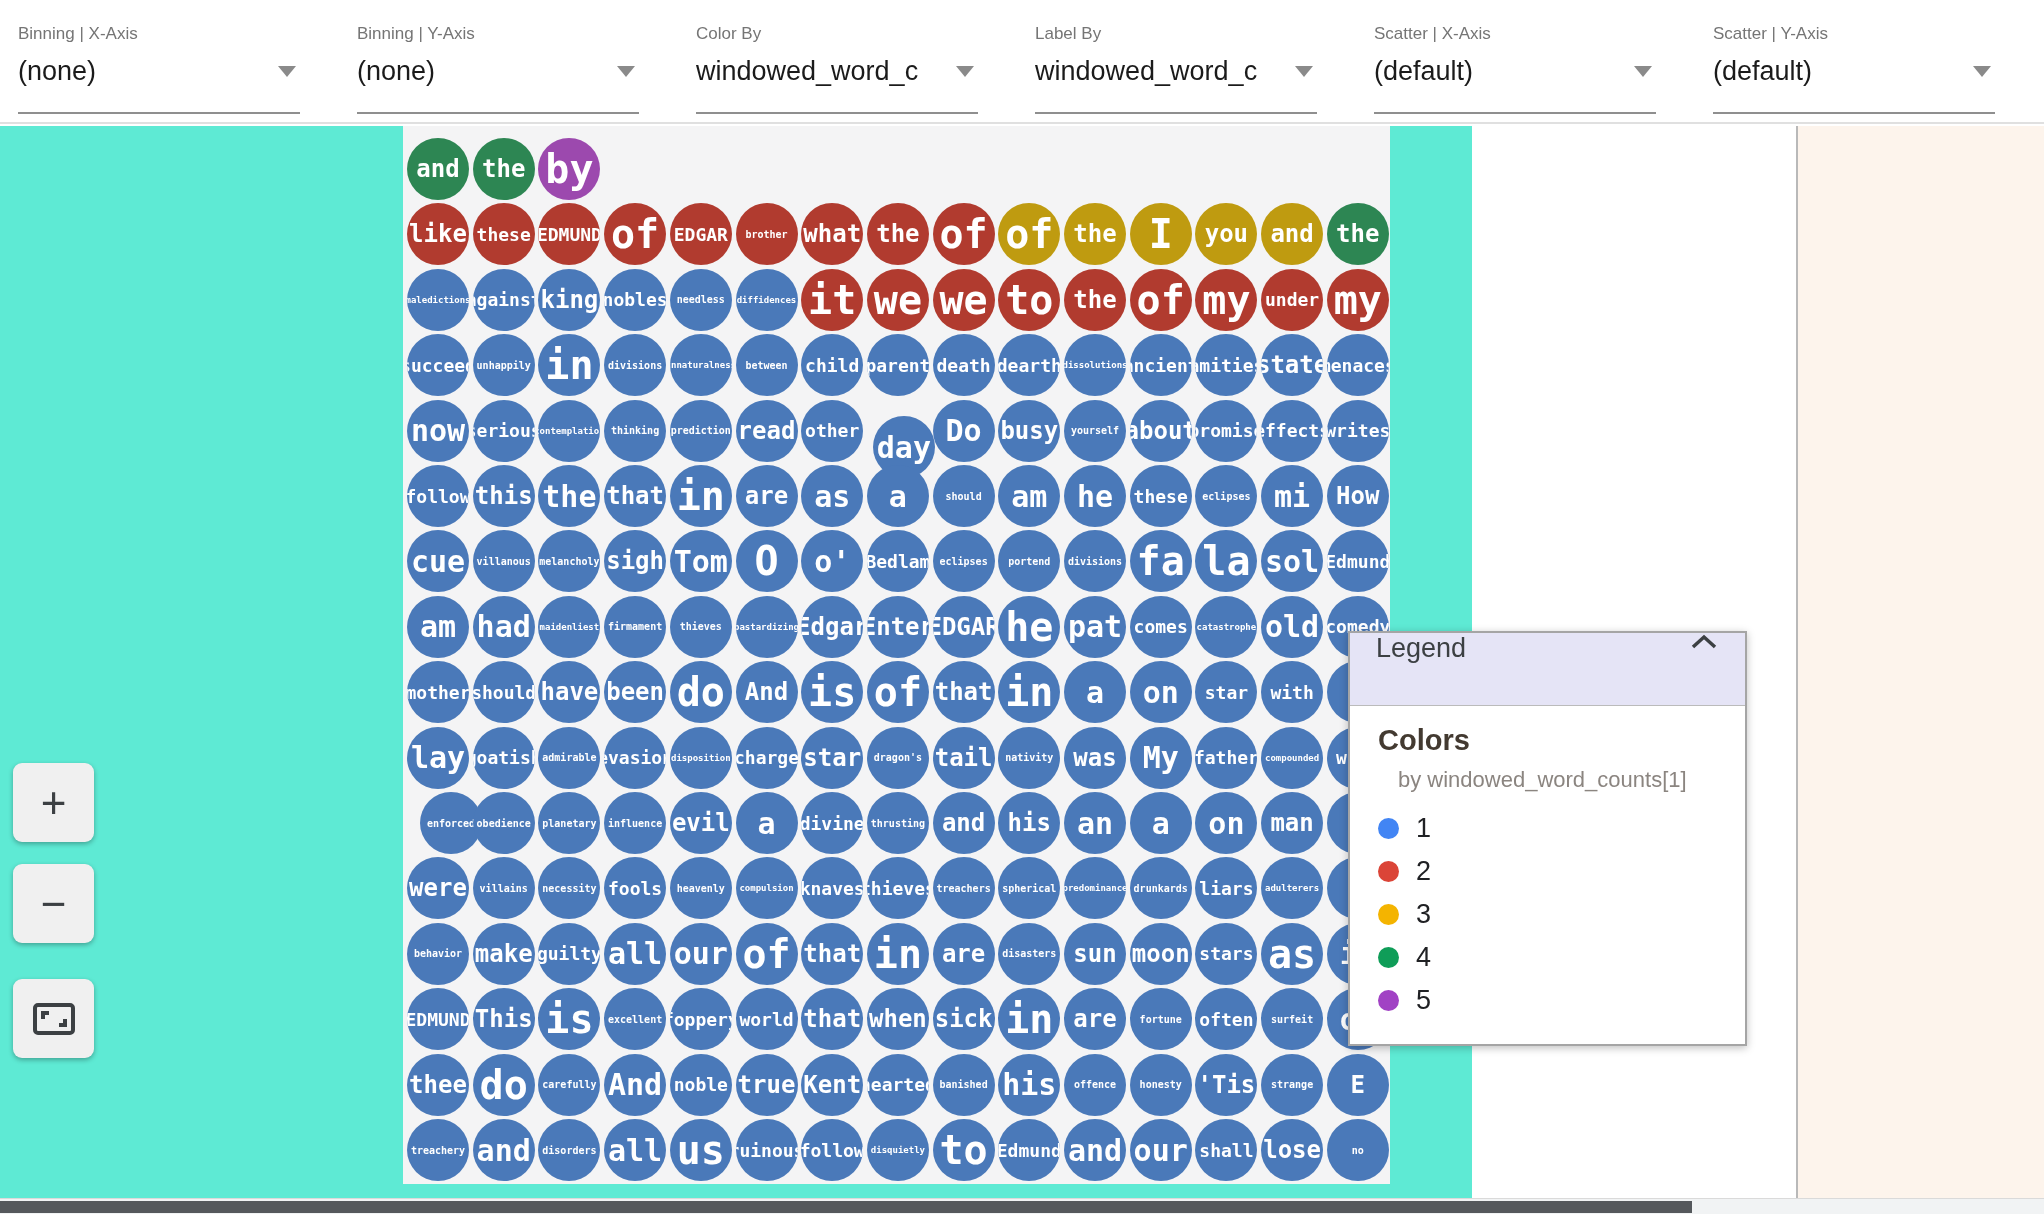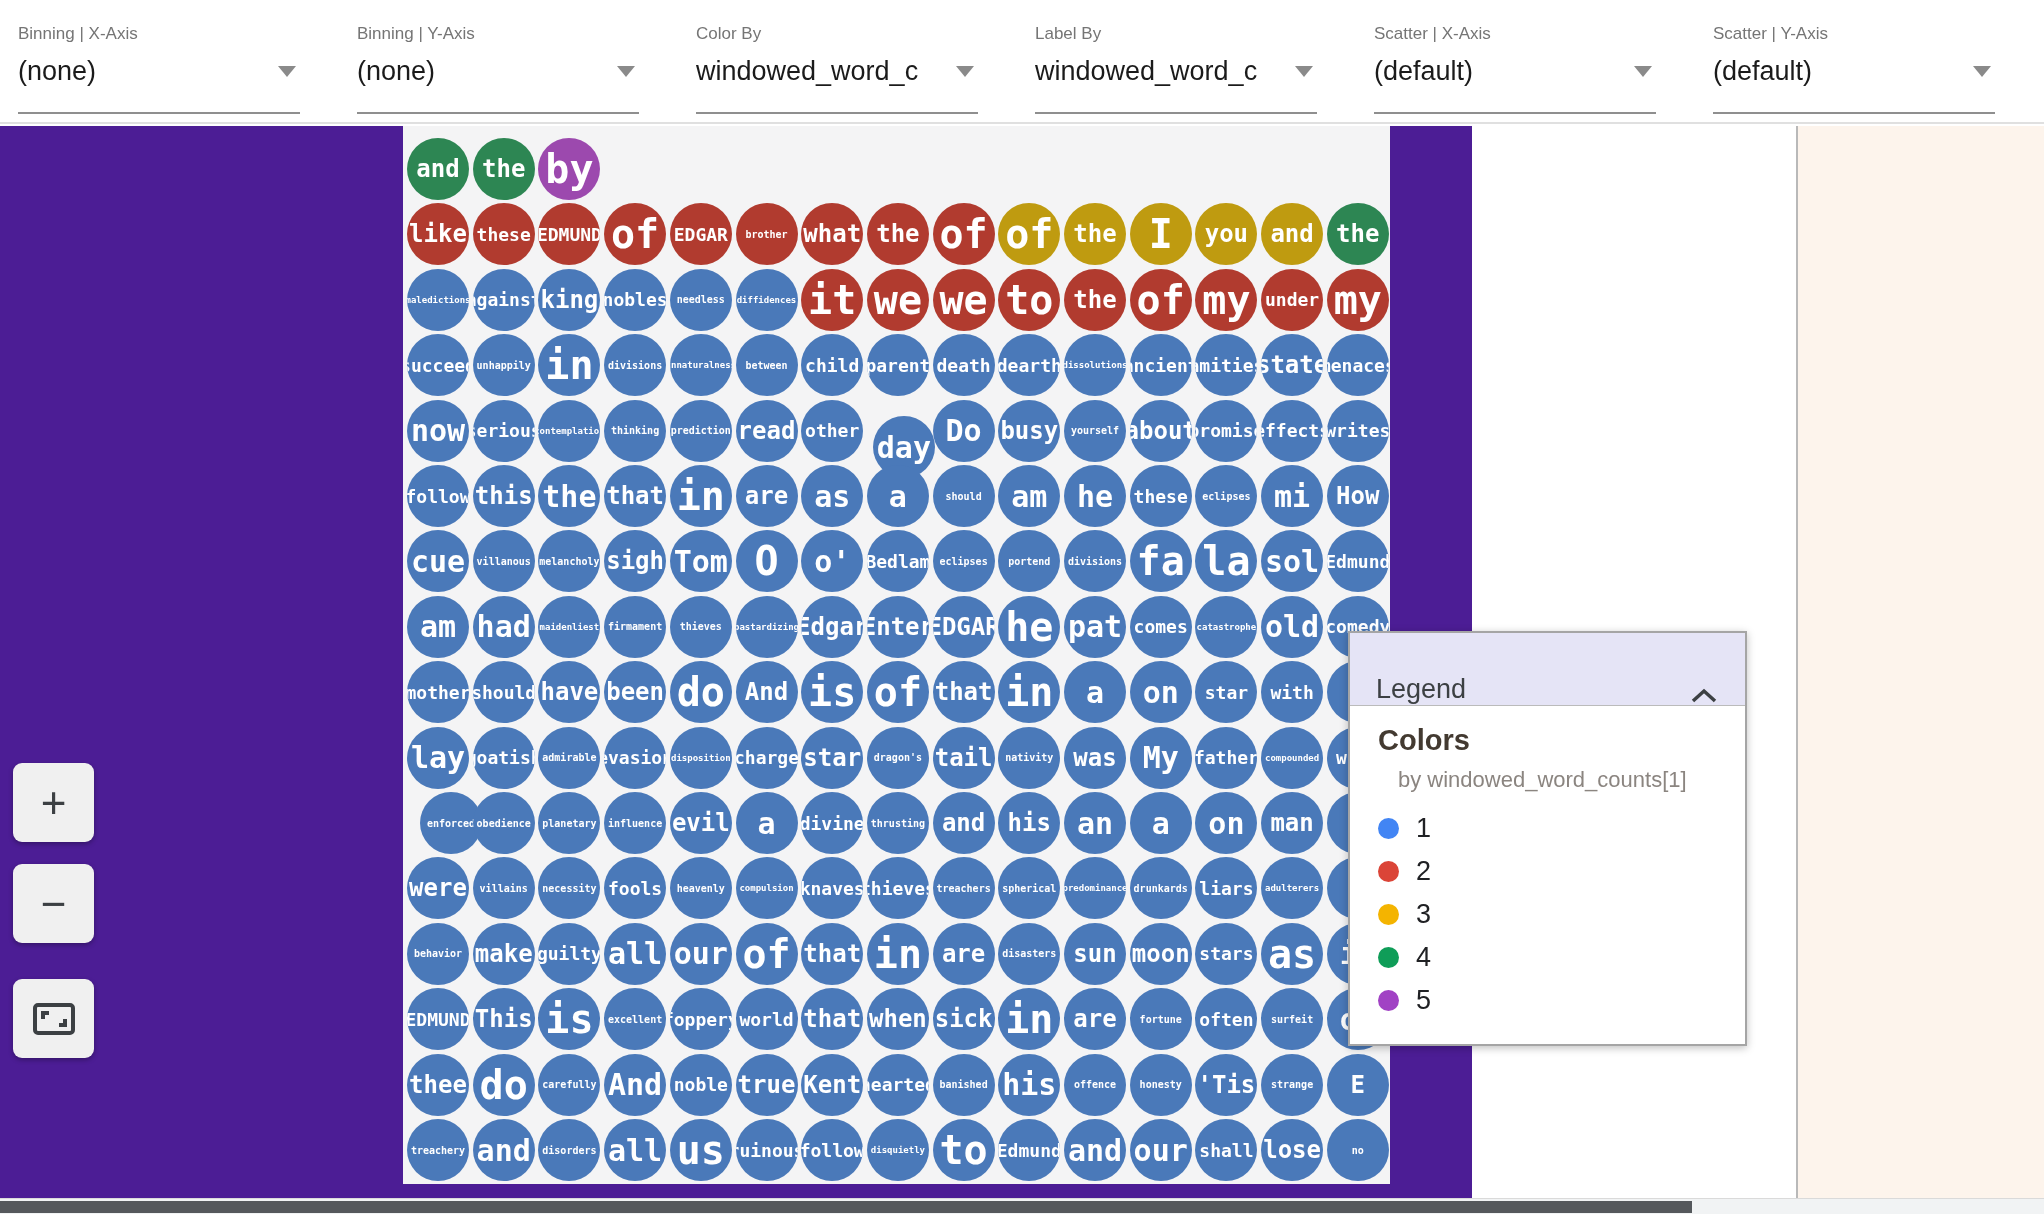--- a/index.html
+++ b/index.html
@@ -12,37 +12,37 @@
   .ctrl{position:relative;width:282px;margin-right:57px;height:124px;flex:0 0 auto;cursor:pointer;}
   .ctrl .lbl{position:absolute;left:0;top:24px;font-size:17px;color:#757575;white-space:nowrap;}
   .ctrl .val{position:absolute;left:0;top:56px;font-size:27px;color:#1b1b1b;white-space:nowrap;
              max-width:250px;overflow:hidden;}
   .ctrl .arrow{position:absolute;right:4px;top:66px;width:0;height:0;
                border-left:9px solid transparent;border-right:9px solid transparent;
                border-top:11px solid #8a8a8a;}
   .ctrl .uline{position:absolute;left:0;top:112px;width:282px;height:2px;background:#8f8f8f;}
 
   
-  #main{position:absolute;left:0;top:126px;width:1472px;height:1072px;background:#4c1d95;}
+  #main{position:absolute;left:0;top:126px;width:1472px;height:1072px;background:#5eead4;}
   #plot-panel{position:absolute;left:403px;top:0px;width:987px;height:1058px;background:#f4f4f5;}
   .circle{position:absolute;width:62px;height:62px;border-radius:50%;
           display:flex;align-items:center;justify-content:center;
           font-family:"DejaVu Sans Mono",monospace;font-weight:bold;color:#ffffff;
           white-space:nowrap;overflow:hidden;cursor:pointer;}
   .sz-xs{font-size:9px;text-align:center;}  .sz-s{font-size:10px;}  .sz-m{font-size:18px;}
   .sz-l{font-size:24px;}  .sz-xl{font-size:30px;} .sz-xxl{font-size:40px;}
 
   
   #side-divider{position:absolute;left:1796px;top:126px;width:2px;height:1072px;background:#b9b9b9;}
   #side-panel{position:absolute;left:1798px;top:126px;width:246px;height:1072px;background:#fdf4ec;}
 
   
   #legend{position:absolute;left:1348px;top:631px;width:395px;height:411px;background:#ffffff;
           border:2px solid #a5a5a5;box-shadow:0 2px 8px rgba(0,0,0,0.25);z-index:20;}
-  #legend-header{height:72px;background:#e5e4f6;display:flex;align-items:flex-end;
+  #legend-header{height:72px;background:#e5e4f6;display:flex;align-items:flex-start;
                  justify-content:space-between;padding:0 26px;border-bottom:1px solid #bbb;cursor:pointer;}
   #legend-title{font-size:27px;color:#3c4043;}
   #legend-body{padding:18px 0 0 28px;}
   #legend-colors-title{font-size:29px;font-weight:bold;color:#433a31;}
   #legend-byline{font-size:22px;color:#8b8580;margin:10px 0 14px 20px;}
   .legend-entry{display:flex;align-items:center;height:43px;}
   .legend-dot{width:21px;height:21px;border-radius:50%;margin-right:17px;flex:0 0 auto;}
   .legend-num{font-size:27px;color:#202124;}
 
   

